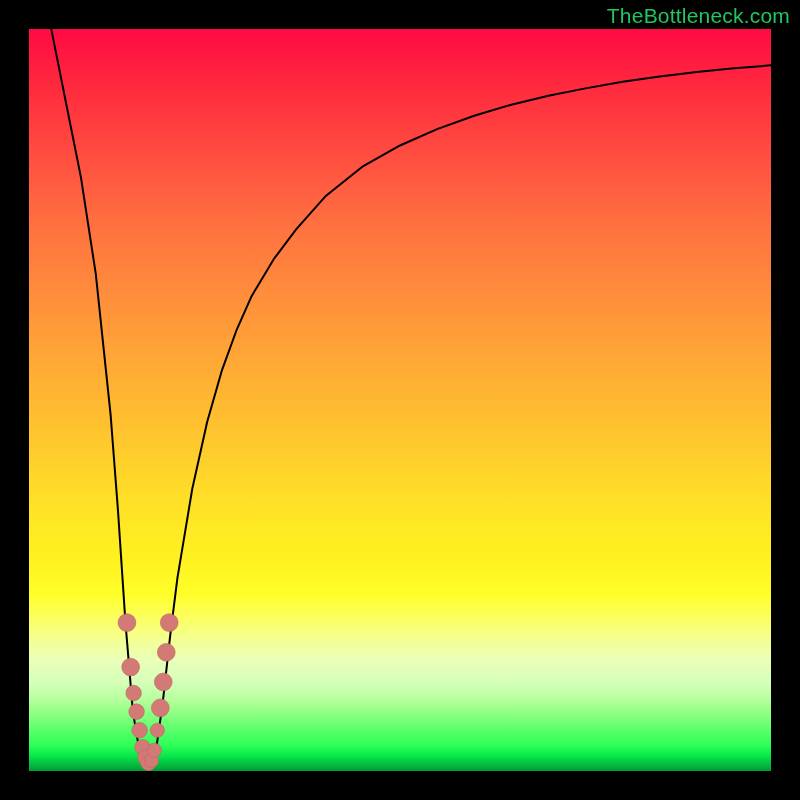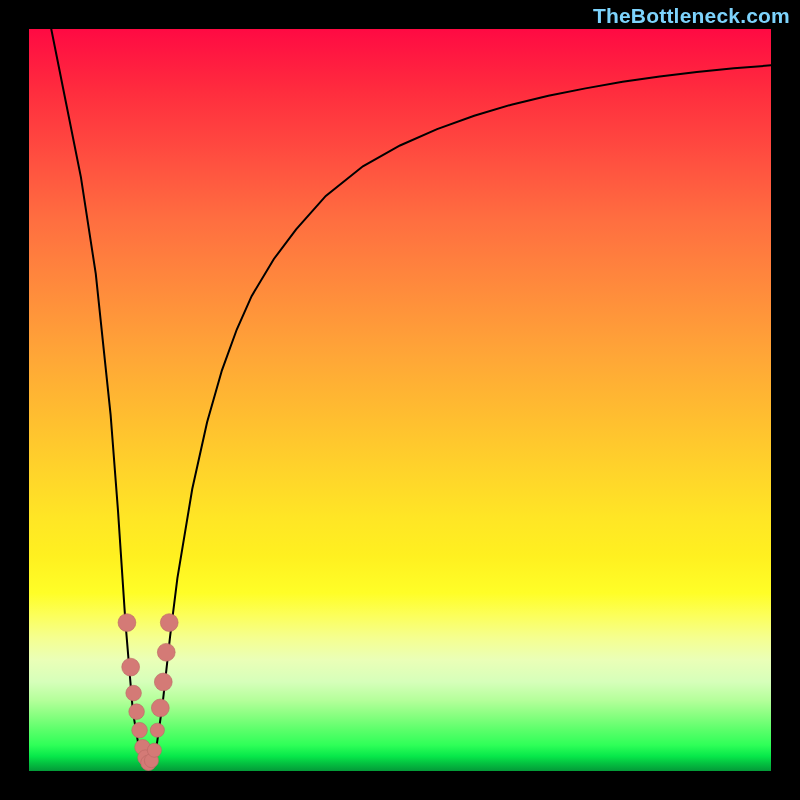--- a/index.html
+++ b/index.html
@@ -51,24 +51,24 @@
   .curve-svg {
     position: absolute;
     inset: 0;
     width: 742px;
     height: 742px;
   }
   .watermark {
     position: absolute;
     top: 4px;
     right: 10px;
-    color: #7dd3fc;
+    color: #22c55e;
     font-size: 21px;
     letter-spacing: 0.2px;
-    font-weight: 700;
+    font-weight: 400;
   }
 </style>
 </head>
 <body>
 
 <div class="frame">
 
   <div class="gradient-bg"></div>
 
   <svg class="curve-svg" viewBox="0 0 742 742" preserveAspectRatio="none">

